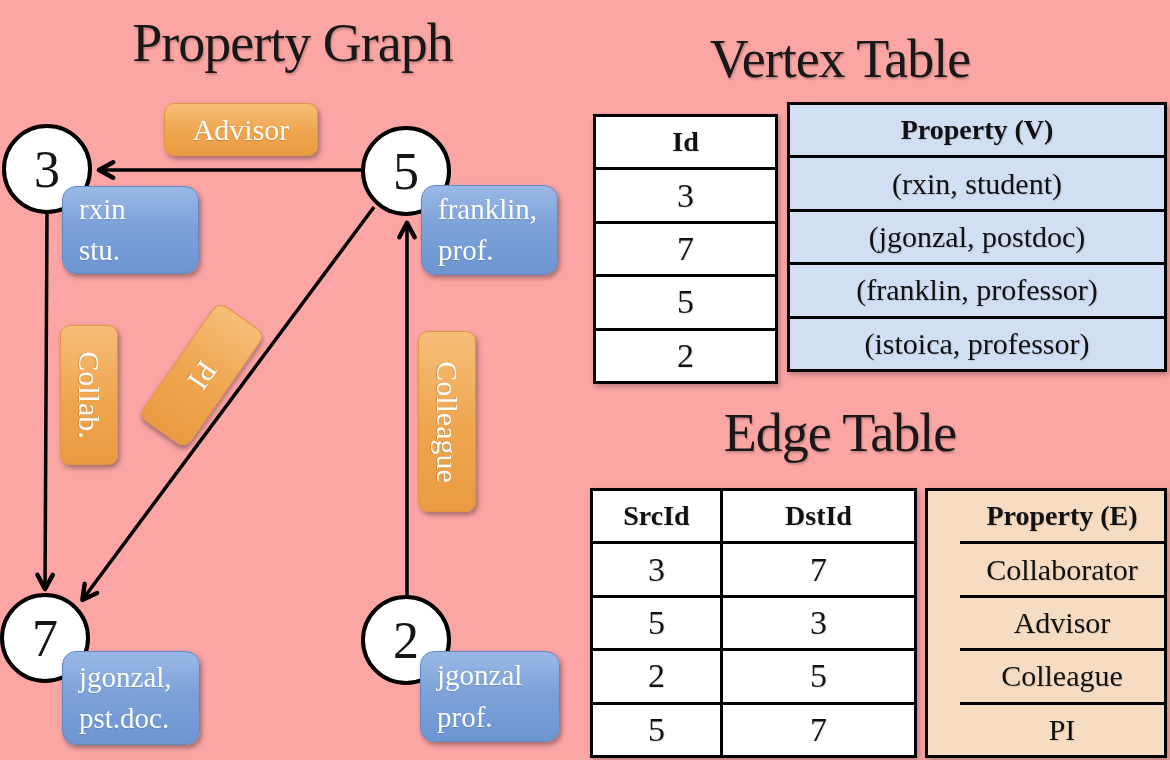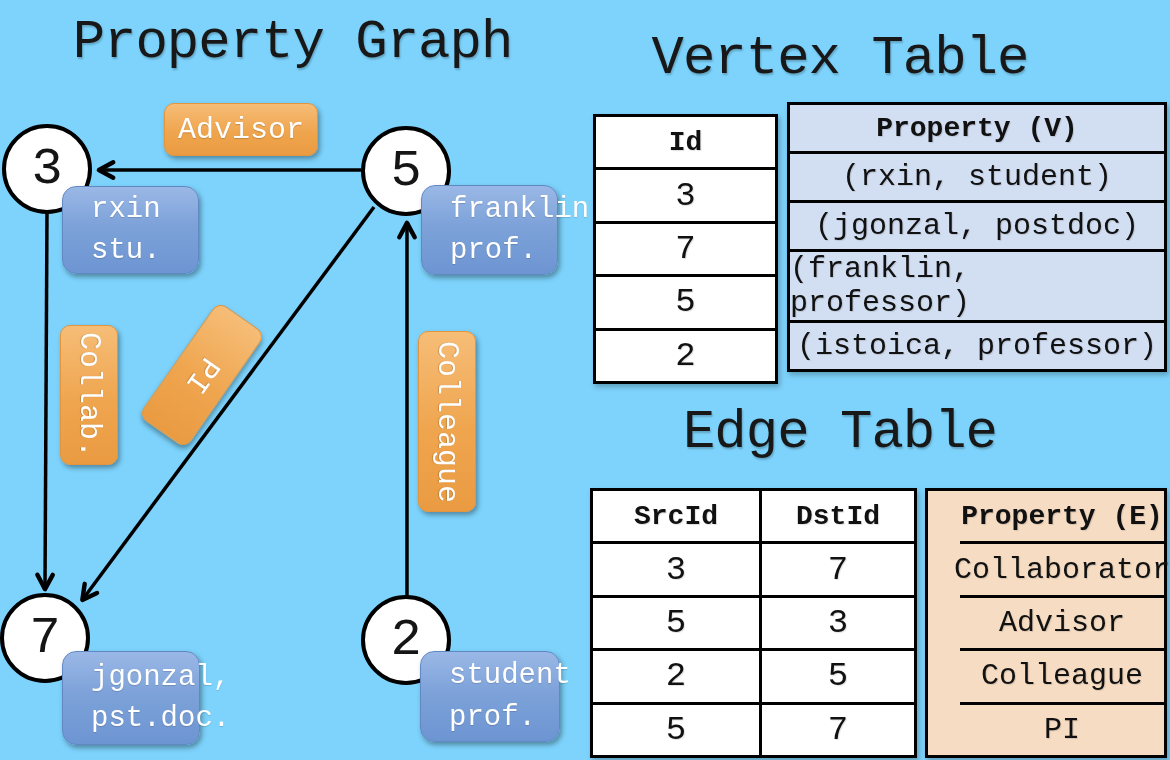--- a/index.html
+++ b/index.html
@@ -1,38 +1,38 @@
 <!DOCTYPE html>
 <html><head>
 <meta charset="utf-8">
 <style>
   html,body{margin:0;padding:0;background:#fff;}
   .canvas{
-    position:relative;width:1170px;height:760px;background:#7dd3fc;overflow:hidden;
-    font-family:Liberation Mono, monospace;color:#111;
+    position:relative;width:1170px;height:760px;background:#fca5a5;overflow:hidden;
+    font-family:Liberation Serif, serif;color:#111;
   }
   .title{
     position:absolute;text-align:center;font-size:54px;font-weight:400;
     letter-spacing:-1px;color:#181818;text-shadow:1px 2px 2px rgba(0,0,0,0.22);
     white-space:nowrap;
   }
   
   .edges{position:absolute;left:0;top:0;width:1170px;height:760px;pointer-events:none;}
   .vertex-circle{
     position:absolute;width:90px;height:90px;border:4px solid #000;border-radius:50%;
     background:#fff;display:flex;align-items:center;justify-content:center;
     font-size:52px;color:#151515;box-sizing:border-box;
   }
   #v3{left:2px;top:124px;}
   #v5{left:361px;top:126px;}
   #v7{left:0px;top:593px;}
   #v2{left:361px;top:595px;}
   .vprop{
     position:absolute;border-radius:14px;color:#fff;font-size:29px;line-height:1.42;
-    padding:2px 8px 2px 28px;display:flex;flex-direction:column;justify-content:center;
+    padding:2px 8px 2px 16px;display:flex;flex-direction:column;justify-content:center;
     background:linear-gradient(180deg,#9ab8e6 0%,#7da2d9 45%,#6d95d2 100%);
     border:1px solid #6288c4;box-shadow:2px 3px 5px rgba(0,0,0,0.35);
     box-sizing:border-box;text-shadow:0 1px 1px rgba(0,0,0,0.15);
   }
   #box-rxin{left:62px;top:186px;width:137px;height:88px;}
   #box-franklin{left:421px;top:185px;width:137px;height:90px;}
   #box-jgonzal{left:62px;top:651px;width:138px;height:94px;}
   #box-istoica{left:420px;top:651px;width:140px;height:91px;}
   .elabel{
     position:absolute;display:flex;align-items:center;justify-content:center;
@@ -53,21 +53,21 @@
   }
   .tbox .cell{
     flex:1;display:flex;align-items:center;justify-content:center;
     border-top:3px solid #000;font-size:30px;text-shadow:1px 1px 1px rgba(0,0,0,0.12);
   }
   .tbox .cell:first-child,.tbox .row:first-child{border-top:none;}
   .tbox .hdr{font-weight:bold;font-size:28px;}
   .tbox .num{font-size:34px;}
   .tbox .row{flex:1;display:flex;border-top:3px solid #000;}
   .tbox .row .cell{flex:initial;border-top:none;}
-  .tbox .row .src{width:166px;display:flex;align-items:center;justify-content:center;}
+  .tbox .row .src{width:127px;display:flex;align-items:center;justify-content:center;}
   .tbox .row .dst{flex:1;border-left:3px solid #000;display:flex;align-items:center;justify-content:center;}
   #vt-id{left:593px;top:114px;width:185px;height:270px;}
   #vt-prop{left:787px;top:102px;width:380px;height:270px;background:#d2def2;}
   #et-ids{left:590px;top:488px;width:327px;height:270px;}
   #et-prop{left:925px;top:488px;width:242px;height:270px;background:#f6dcc3;padding-left:32px;}
 </style>
 </head>
 <body>
 
 <div class="canvas">
@@ -105,21 +105,21 @@
   </div>
   <div class="vprop" id="box-franklin">
     <div>franklin,</div>
     <div>prof.</div>
   </div>
   <div class="vprop" id="box-jgonzal">
     <div>jgonzal,</div>
     <div>pst.doc.</div>
   </div>
   <div class="vprop" id="box-istoica">
-    <div>student</div>
+    <div>jgonzal</div>
     <div>prof.</div>
   </div>
 
   <div class="elabel" id="label-advisor">
     <span>Advisor</span>
   </div>
   <div class="elabel" id="label-collab">
     <span class="rot90">Collab.</span>
   </div>
   <div class="elabel" id="label-pi">

